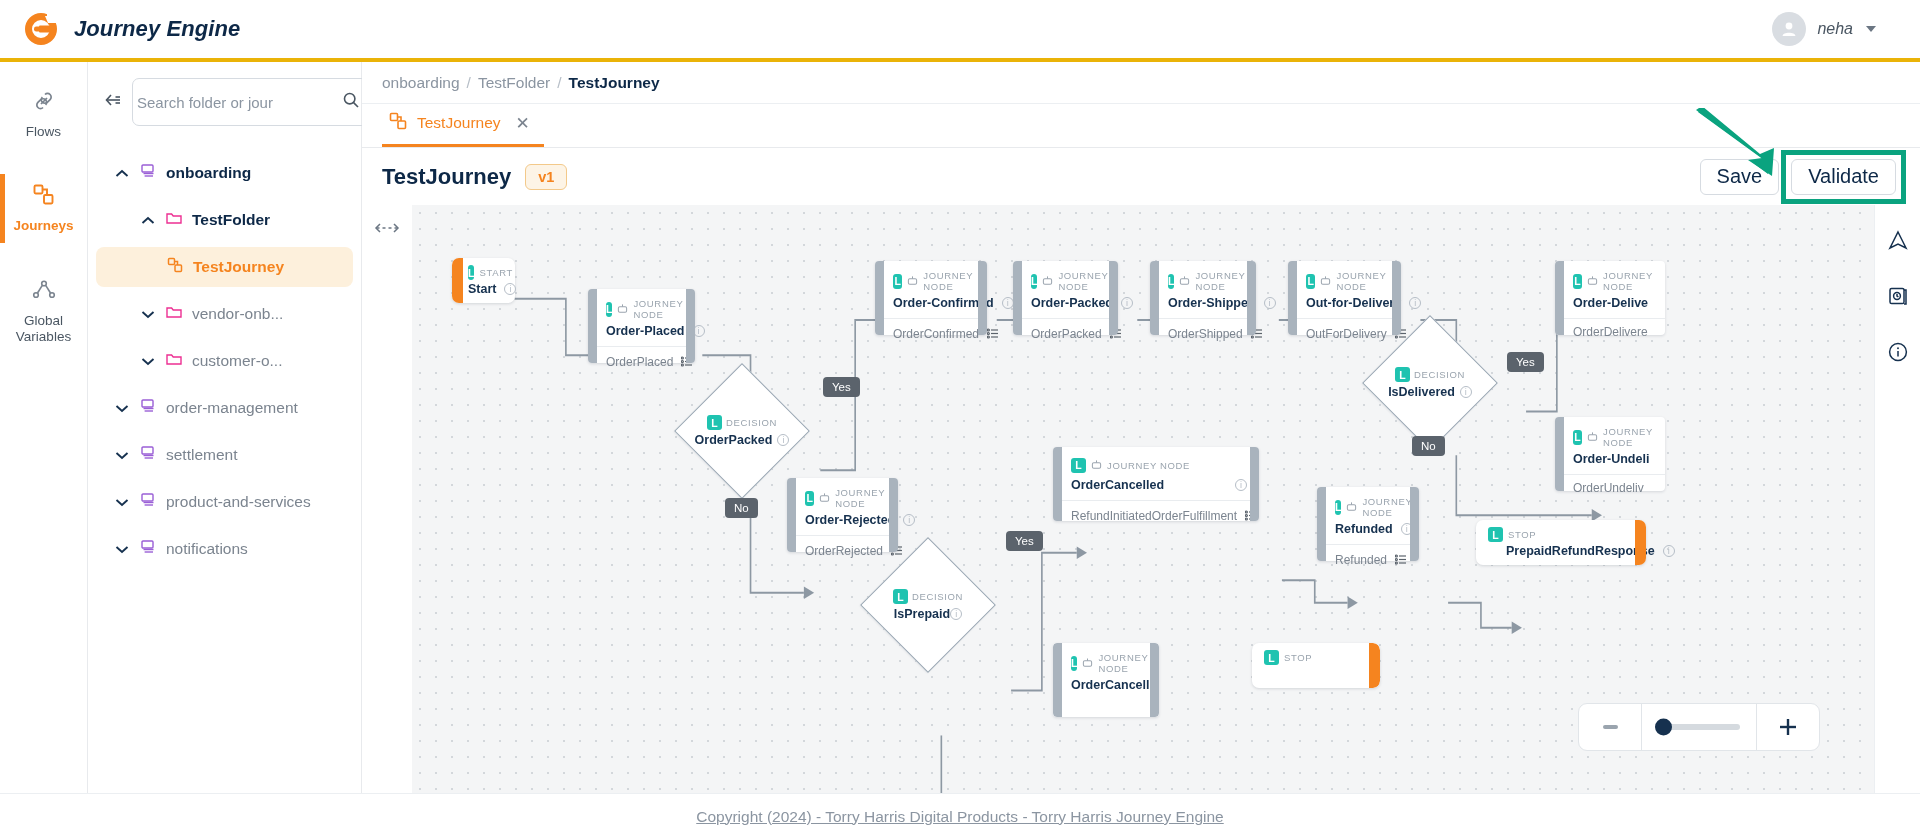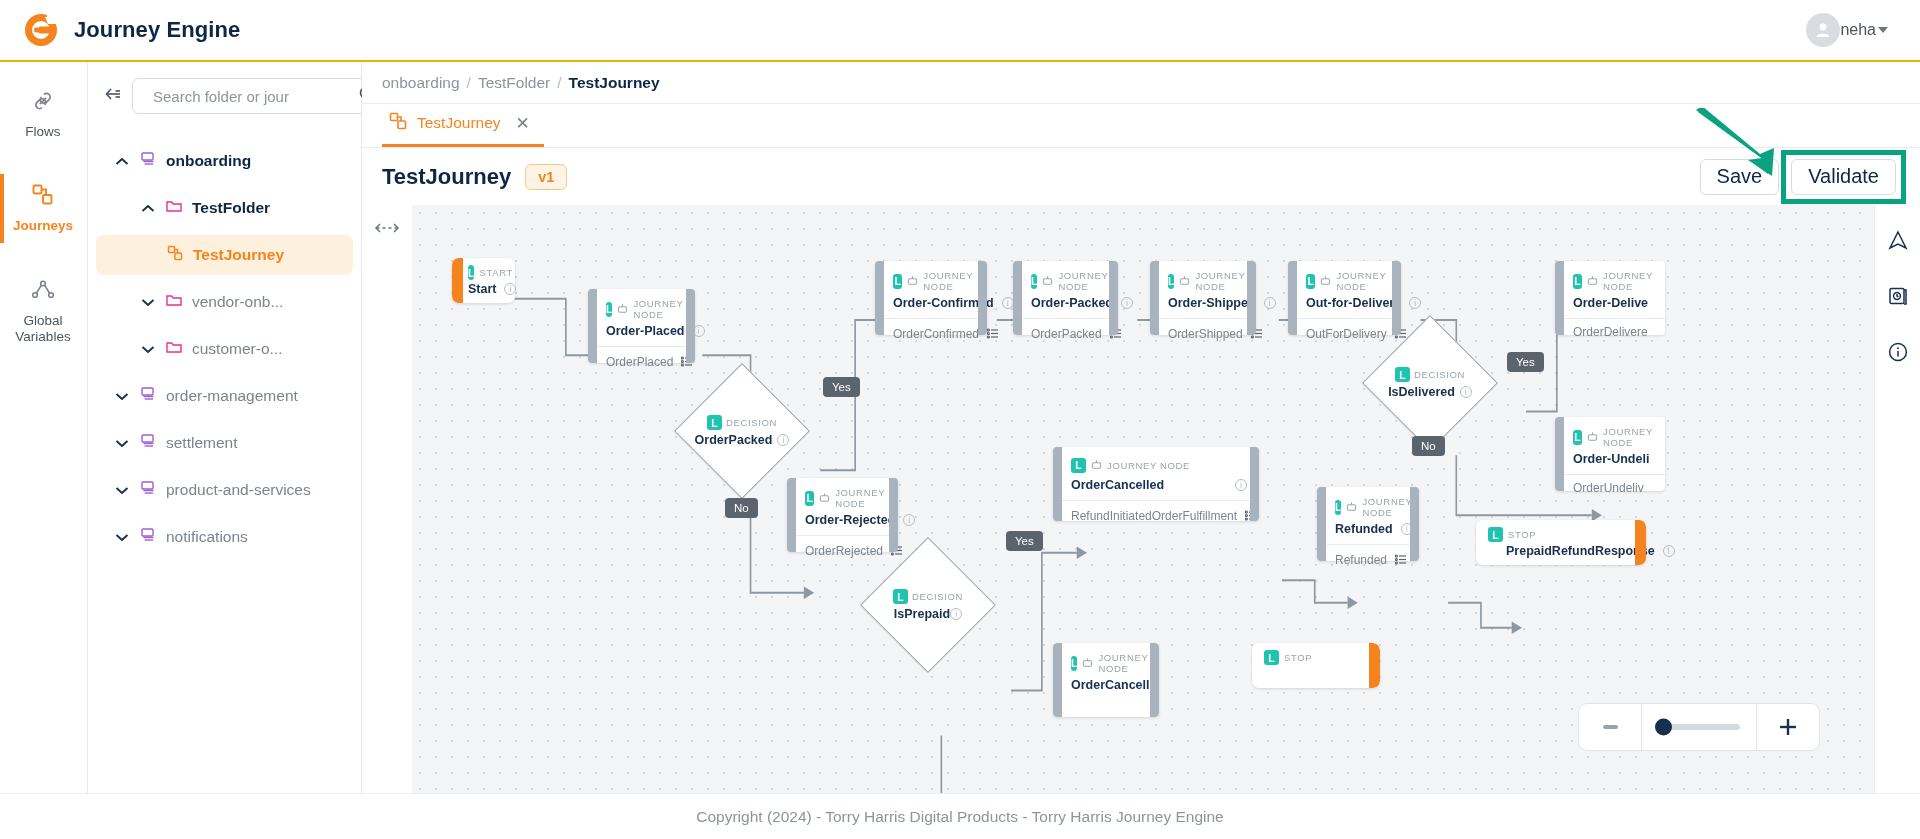--- a/index.html
+++ b/index.html
@@ -7,66 +7,67 @@
     width: 1920px; height: 839px;
     font-family: "Liberation Sans", sans-serif;
     background: #ffffff;
     overflow: hidden;
   }
   .app { position: relative; width: 1920px; height: 839px; display: flex; flex-direction: column; }
 
   
   .topbar {
     height: 62px; min-height: 62px; background: #fff;
-    border-bottom: 2px solid #eab308;
+    border-bottom: 4px solid #eab308;
     display: flex; align-items: center; justify-content: space-between;
-    padding: 0 32px 0 22px;
+    padding: 0 44px 0 22px;
+    font-style: italic;
   }
   .brand { display: flex; align-items: center; gap: 14px; }
   .brand-logo { width: 38px; height: 38px; }
   .brand-title { font-size: 22px; font-weight: bold; color: #0d2847; letter-spacing: .1px; }
-  .user { display: flex; align-items: center; }
+  .user { display: flex; align-items: center; gap: 11px; }
   .avatar {
     width: 34px; height: 34px; border-radius: 50%; background: #d9dde2;
     display: flex; align-items: center; justify-content: center;
   }
   .user-name { font-size: 16px; color: #4a5662; }
   .caret-down {
     width: 0; height: 0; border-left: 5px solid transparent; border-right: 5px solid transparent;
     border-top: 6px solid #6b7683; margin-left: 2px;
   }
 
   
   .body-row { flex: 1; display: flex; min-height: 0; }
 
   
   .rail {
     width: 88px; min-width: 88px; background: #fff; border-right: 1px solid #e8eaed;
-    padding-top: 18px; display: flex; flex-direction: column; align-items: flex-end; gap: 26px;
+    padding-top: 18px; display: flex; flex-direction: column; align-items: center; gap: 26px;
   }
   .rail-item {
     width: 88px; position: relative; display: flex; flex-direction: column;
     align-items: center; gap: 6px; padding: 8px 4px; cursor: pointer;
   }
   .rail-item .rail-label { font-size: 13.5px; color: #4a5662; text-align: center; line-height: 1.22; }
   .rail-item.active .rail-label { color: #f5841f; font-weight: bold; }
   .rail-item.active::before {
     content: ""; position: absolute; left: 0; top: 0; bottom: 0; width: 5px; background: #f5841f;
   }
 
   
   .treepanel {
     width: 274px; min-width: 274px; background: #fff; border-right: 1px solid #e8eaed;
     display: flex; flex-direction: column;
   }
   .search-row { display: flex; align-items: center; gap: 8px; padding: 16px 12px 14px 14px; }
   .collapse-btn { cursor: pointer; flex: 0 0 auto; }
   .search-box {
-    flex: 1; height: 36px; border: 1px solid #d6dbe1; border-radius: 7px;
-    display: flex; align-items: center; padding: 0 10px 0 20px; gap: 6px;
+    flex: 1; height: 48px; border: 1px solid #d6dbe1; border-radius: 7px;
+    display: flex; align-items: center; padding: 0 10px 0 4px; gap: 6px;
   }
   .search-box input {
     flex: 1; border: none; outline: none; font-size: 15px; color: #2a3542;
     font-family: "Liberation Sans", sans-serif; background: transparent;
   }
   .search-box input::placeholder { color: #8b95a1; }
   .tree { padding-top: 6px; overflow: hidden; }
   .tree-node {
     display: flex; align-items: center; gap: 9px; height: 40px; cursor: pointer;
     margin: 7px 8px; border-radius: 8px; padding-right: 6px;
@@ -205,21 +206,21 @@
   .zoomctl .zthumb {
     position: absolute; left: -3px; top: 50%; transform: translateY(-50%);
     width: 17px; height: 17px; border-radius: 50%; background: #16314f; cursor: pointer;
   }
   .minus-glyph { width: 15px; height: 4px; background: #9aa4ae; border-radius: 2px; }
 
   
   .footer {
     height: 46px; min-height: 46px; background: #fff; border-top: 1px solid #eceff2;
     display: flex; align-items: center; justify-content: center;
-    font-size: 15.5px; color: #8b95a1;
+    font-size: 15.5px; color: #8b95a1; text-decoration: underline;
   }
 
   
   .pointer-arrow { position: absolute; z-index: 30; pointer-events: none; }
 </style>
 </head>
 <body>
 
 <div class="app">
 

